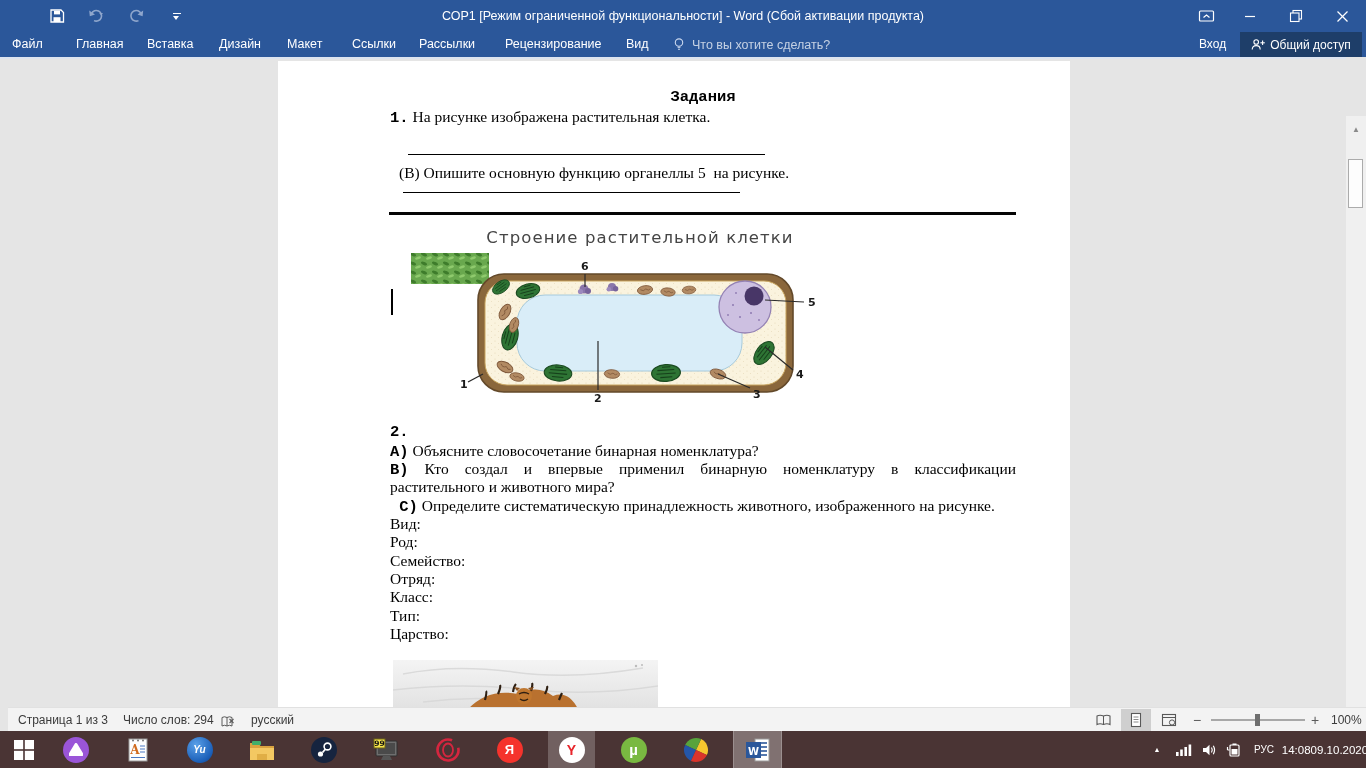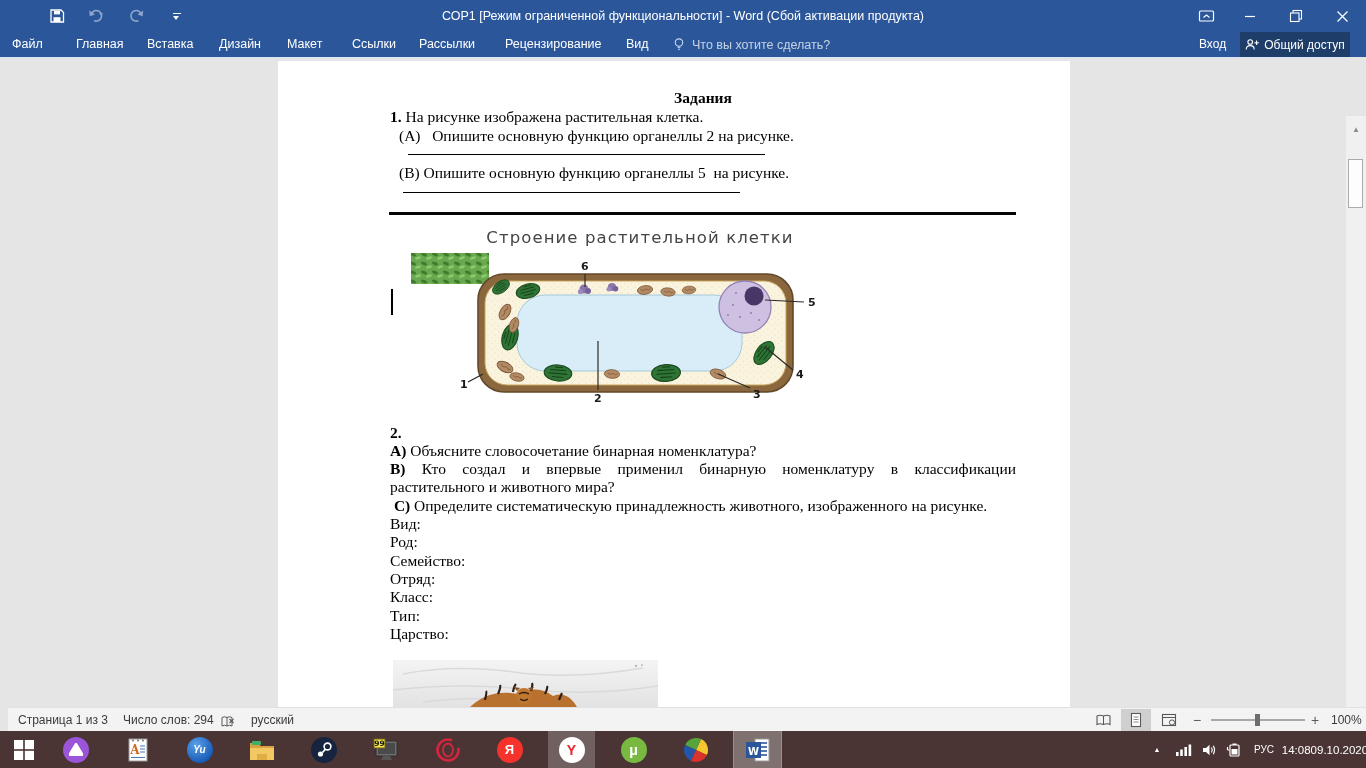--- a/index.html
+++ b/index.html
@@ -13,27 +13,27 @@
   .title-text { position:absolute; left:0; right:0; top:0; height:32px; display:flex; align-items:center; justify-content:center; color:#fff; font-size:12.5px; }
   .wc { position:absolute; top:0; height:32px; width:36px; display:flex; align-items:center; justify-content:center; }
   .qat-dd-bar { width:8px; height:1px; background:#fff; margin-bottom:2px; }
   .qat-dd-tri { width:0; height:0; border-left:3.5px solid transparent; border-right:3.5px solid transparent; border-top:4px solid #fff; }
 
   
   .ribbon { position:absolute; left:0; top:32px; width:1366px; height:25px; background:#2b579a; }
   .rtab { position:absolute; top:0; height:25px; line-height:25px; color:#fff; font-size:12.5px; white-space:nowrap; cursor:pointer; }
   .tellme { position:absolute; left:672px; top:0; height:25px; display:flex; align-items:center; gap:6px; color:rgba(255,255,255,.72); font-size:12.5px; cursor:pointer;justify-content:space-between; }
   .signin { position:absolute; left:1199px; top:0; height:25px; line-height:25px; color:#fff; font-size:12px; cursor:pointer; }
-  .share { position:absolute; left:1240px; top:0; width:110px; height:25px; background:#1e3e69; color:#fff; font-size:12px; display:flex; align-items:center; justify-content:center; gap:5px; cursor:pointer; }
+  .share { position:absolute; left:1240px; top:0; width:122px; height:25px; background:#1e3e69; color:#fff; font-size:12px; display:flex; align-items:center; justify-content:center; gap:5px; cursor:pointer; }
 
   
   .docarea { position:absolute; left:0; top:57px; width:1346px; height:650px; background:#e5e5e5; border-top:2px solid #dde4f0; }
   .page { position:absolute; left:278px; top:2px; width:792px; height:648px; background:#fff; }
   .dline { position:absolute; font-family:"Liberation Serif","DejaVu Serif",serif; font-size:15.5px; color:#000; white-space:pre; line-height:19px; }
-  .b { font-weight:bold; }
+  .b { font-weight:bold;font-family:Liberation Mono, monospace; }
   .jline { left:112px; width:626px; white-space:normal; text-align:justify; text-align-last:justify; }
   .blank { position:absolute; border-top:1.4px solid #000; height:0; }
   .thickrule { position:absolute; left:111px; top:151px; width:627px; height:2.6px; background:#050505; }
   .caret { position:absolute; left:113px; top:228px; width:1.6px; height:26px; background:#000; }
 
   
   .vscroll { position:absolute; left:1346px; top:57px; width:20px; height:650px; background:#f0f0f0; }
   .vs-btn { position:absolute; left:0; width:20px; height:21px; display:flex; align-items:center; justify-content:center; font-size:8px; color:#8a8a8a; background:#f0f0f0; cursor:pointer; }
   .vs-thumb { position:absolute; left:2px; top:43px; width:15px; height:49px; background:#fdfdfd; border:1px solid #ababab; cursor:pointer; }
 
@@ -142,21 +142,20 @@
   </div>
 </div>
 
 <div class="docarea">
   <div class="page">
 
     <div class="dline b" style="left:112px; top:27px; width:626px; text-align:center; white-space:normal">Задания</div>
 
     <div class="dline" style="left:112px; top:46px"><span class="b">1.</span><span> На рисунке изображена растительная клетка.</span></div>
 
-    <div class="dline" style="left:121px; top:65px">(А)   Опишите основную функцию органеллы 2 на рисунке.</div>
 
     <div class="blank" style="left:130px; top:93px; width:357px"></div>
 
     <div class="dline" style="left:121px; top:102px">(В) Опишите основную функцию органеллы 5  на рисунке.</div>
 
     <div class="blank" style="left:125px; top:131px; width:337px"></div>
 
     <div class="thickrule"></div>
 
     <div class="caret"></div>

